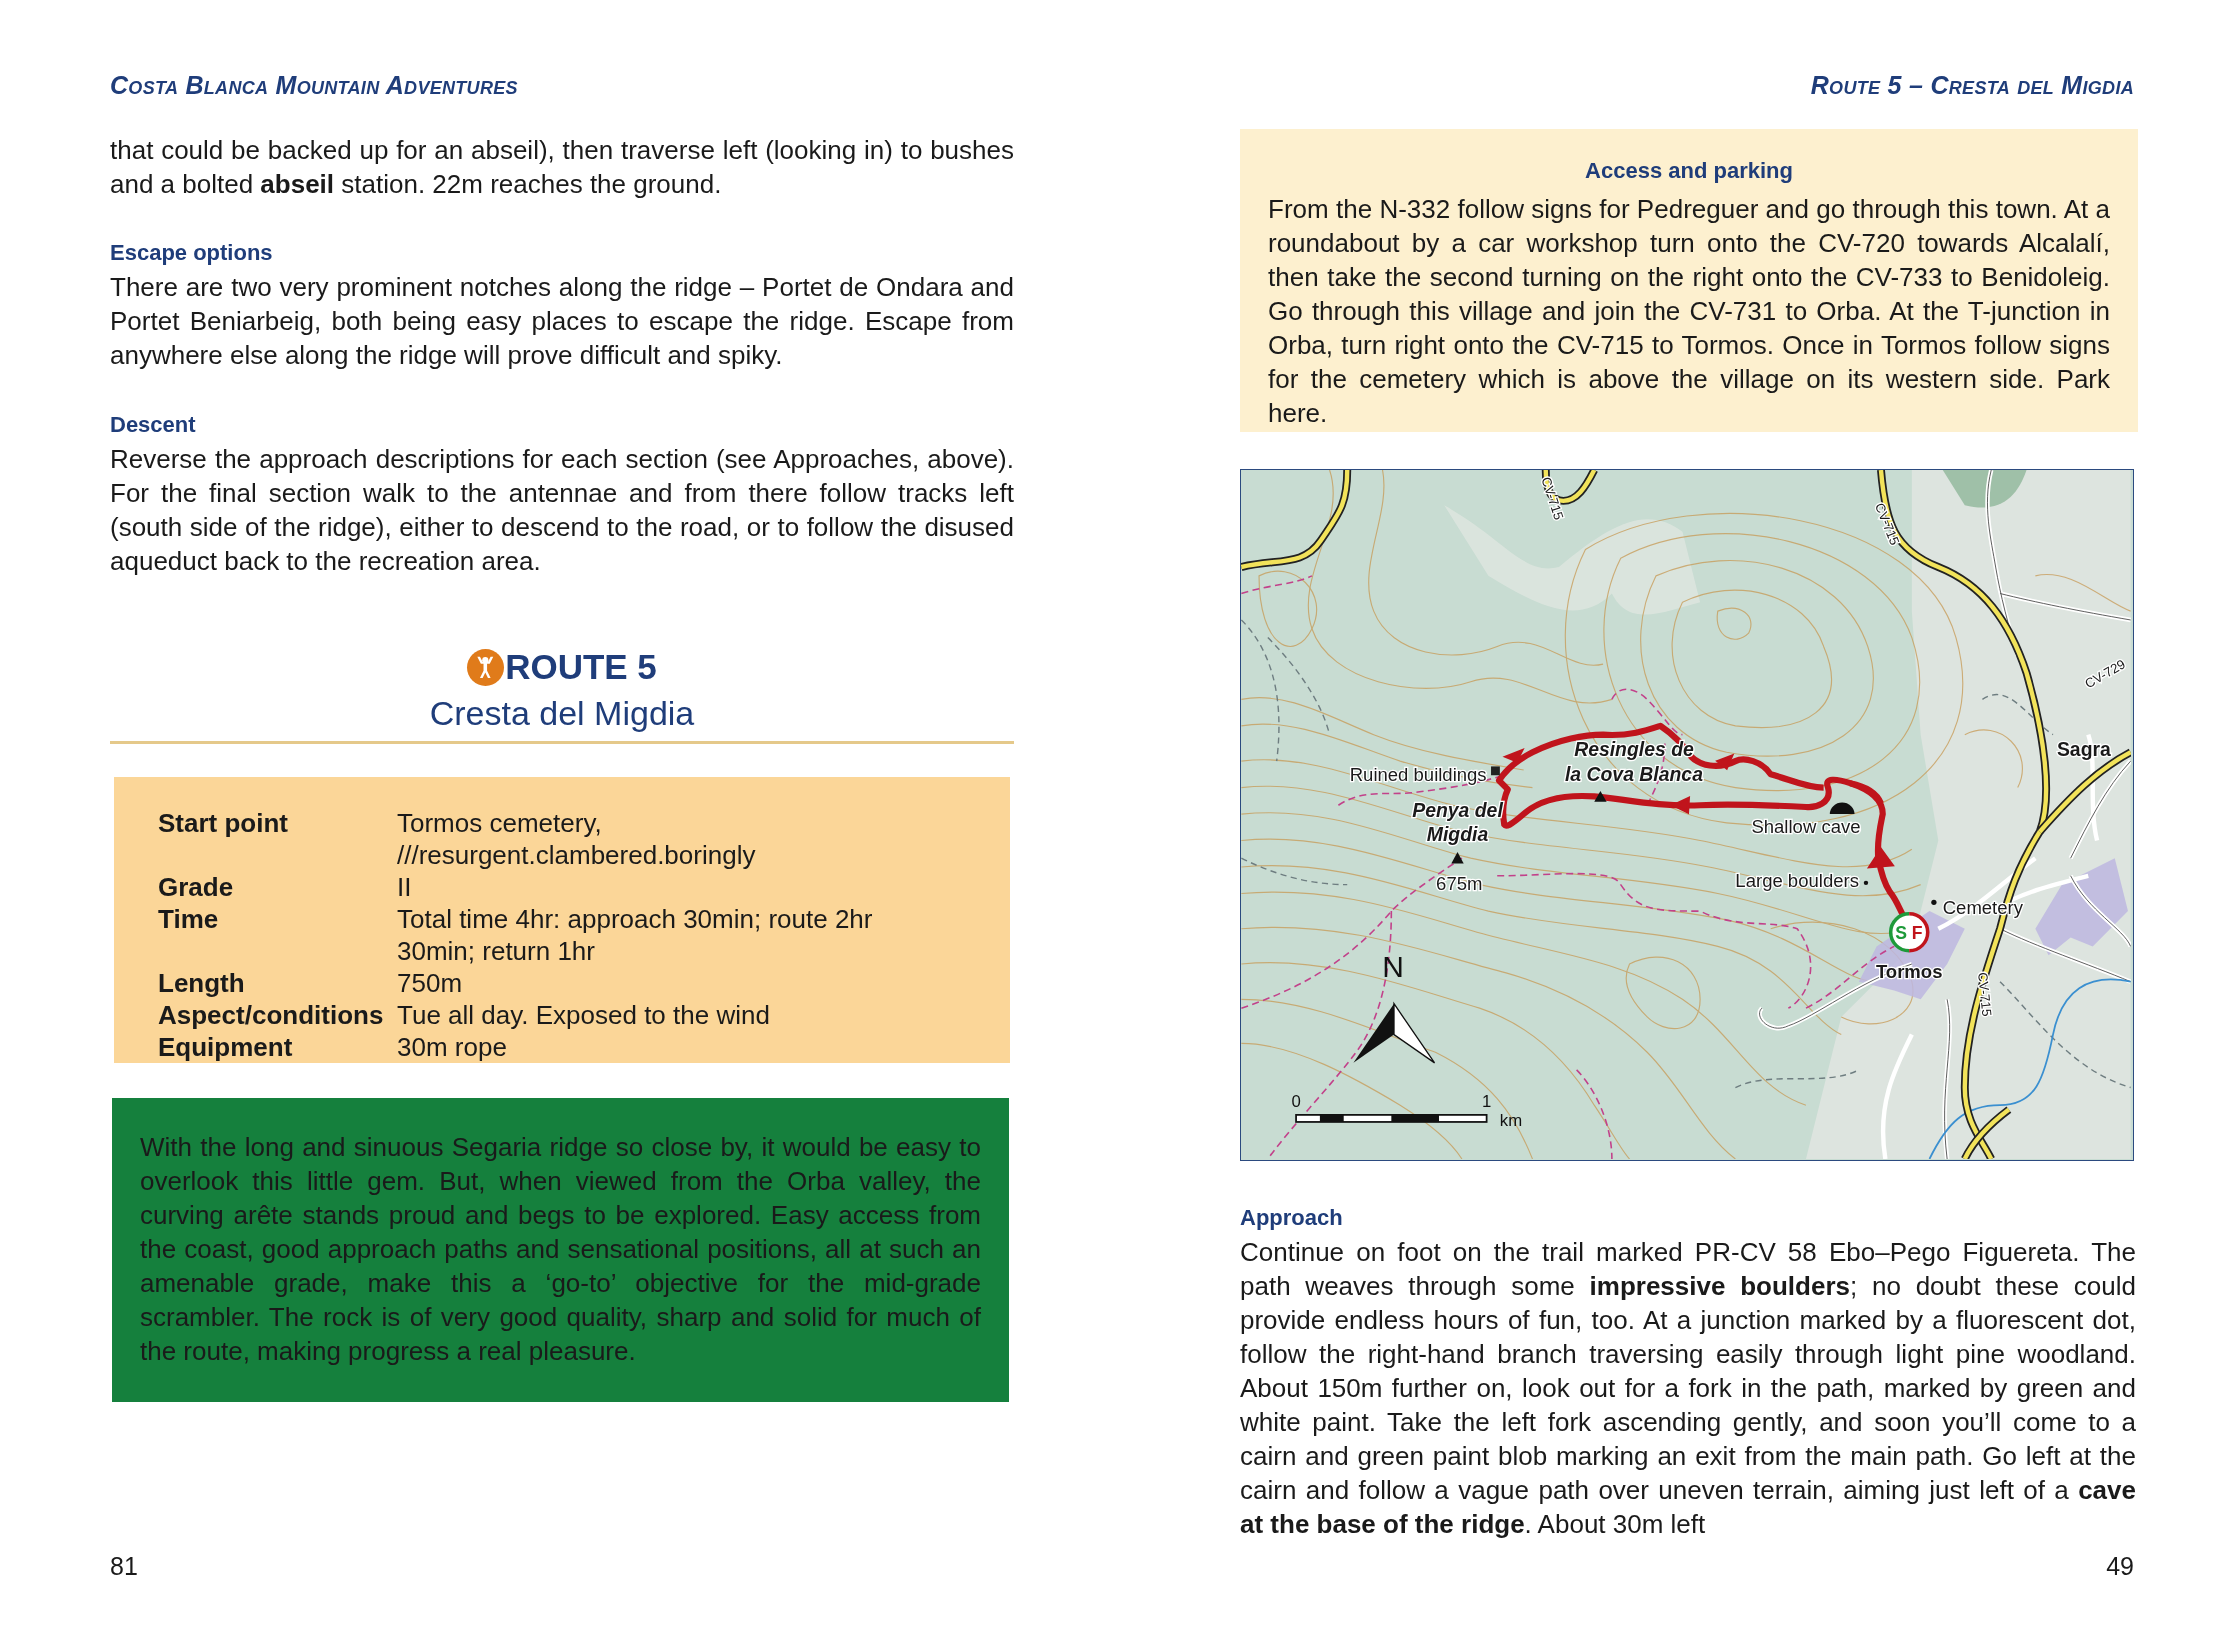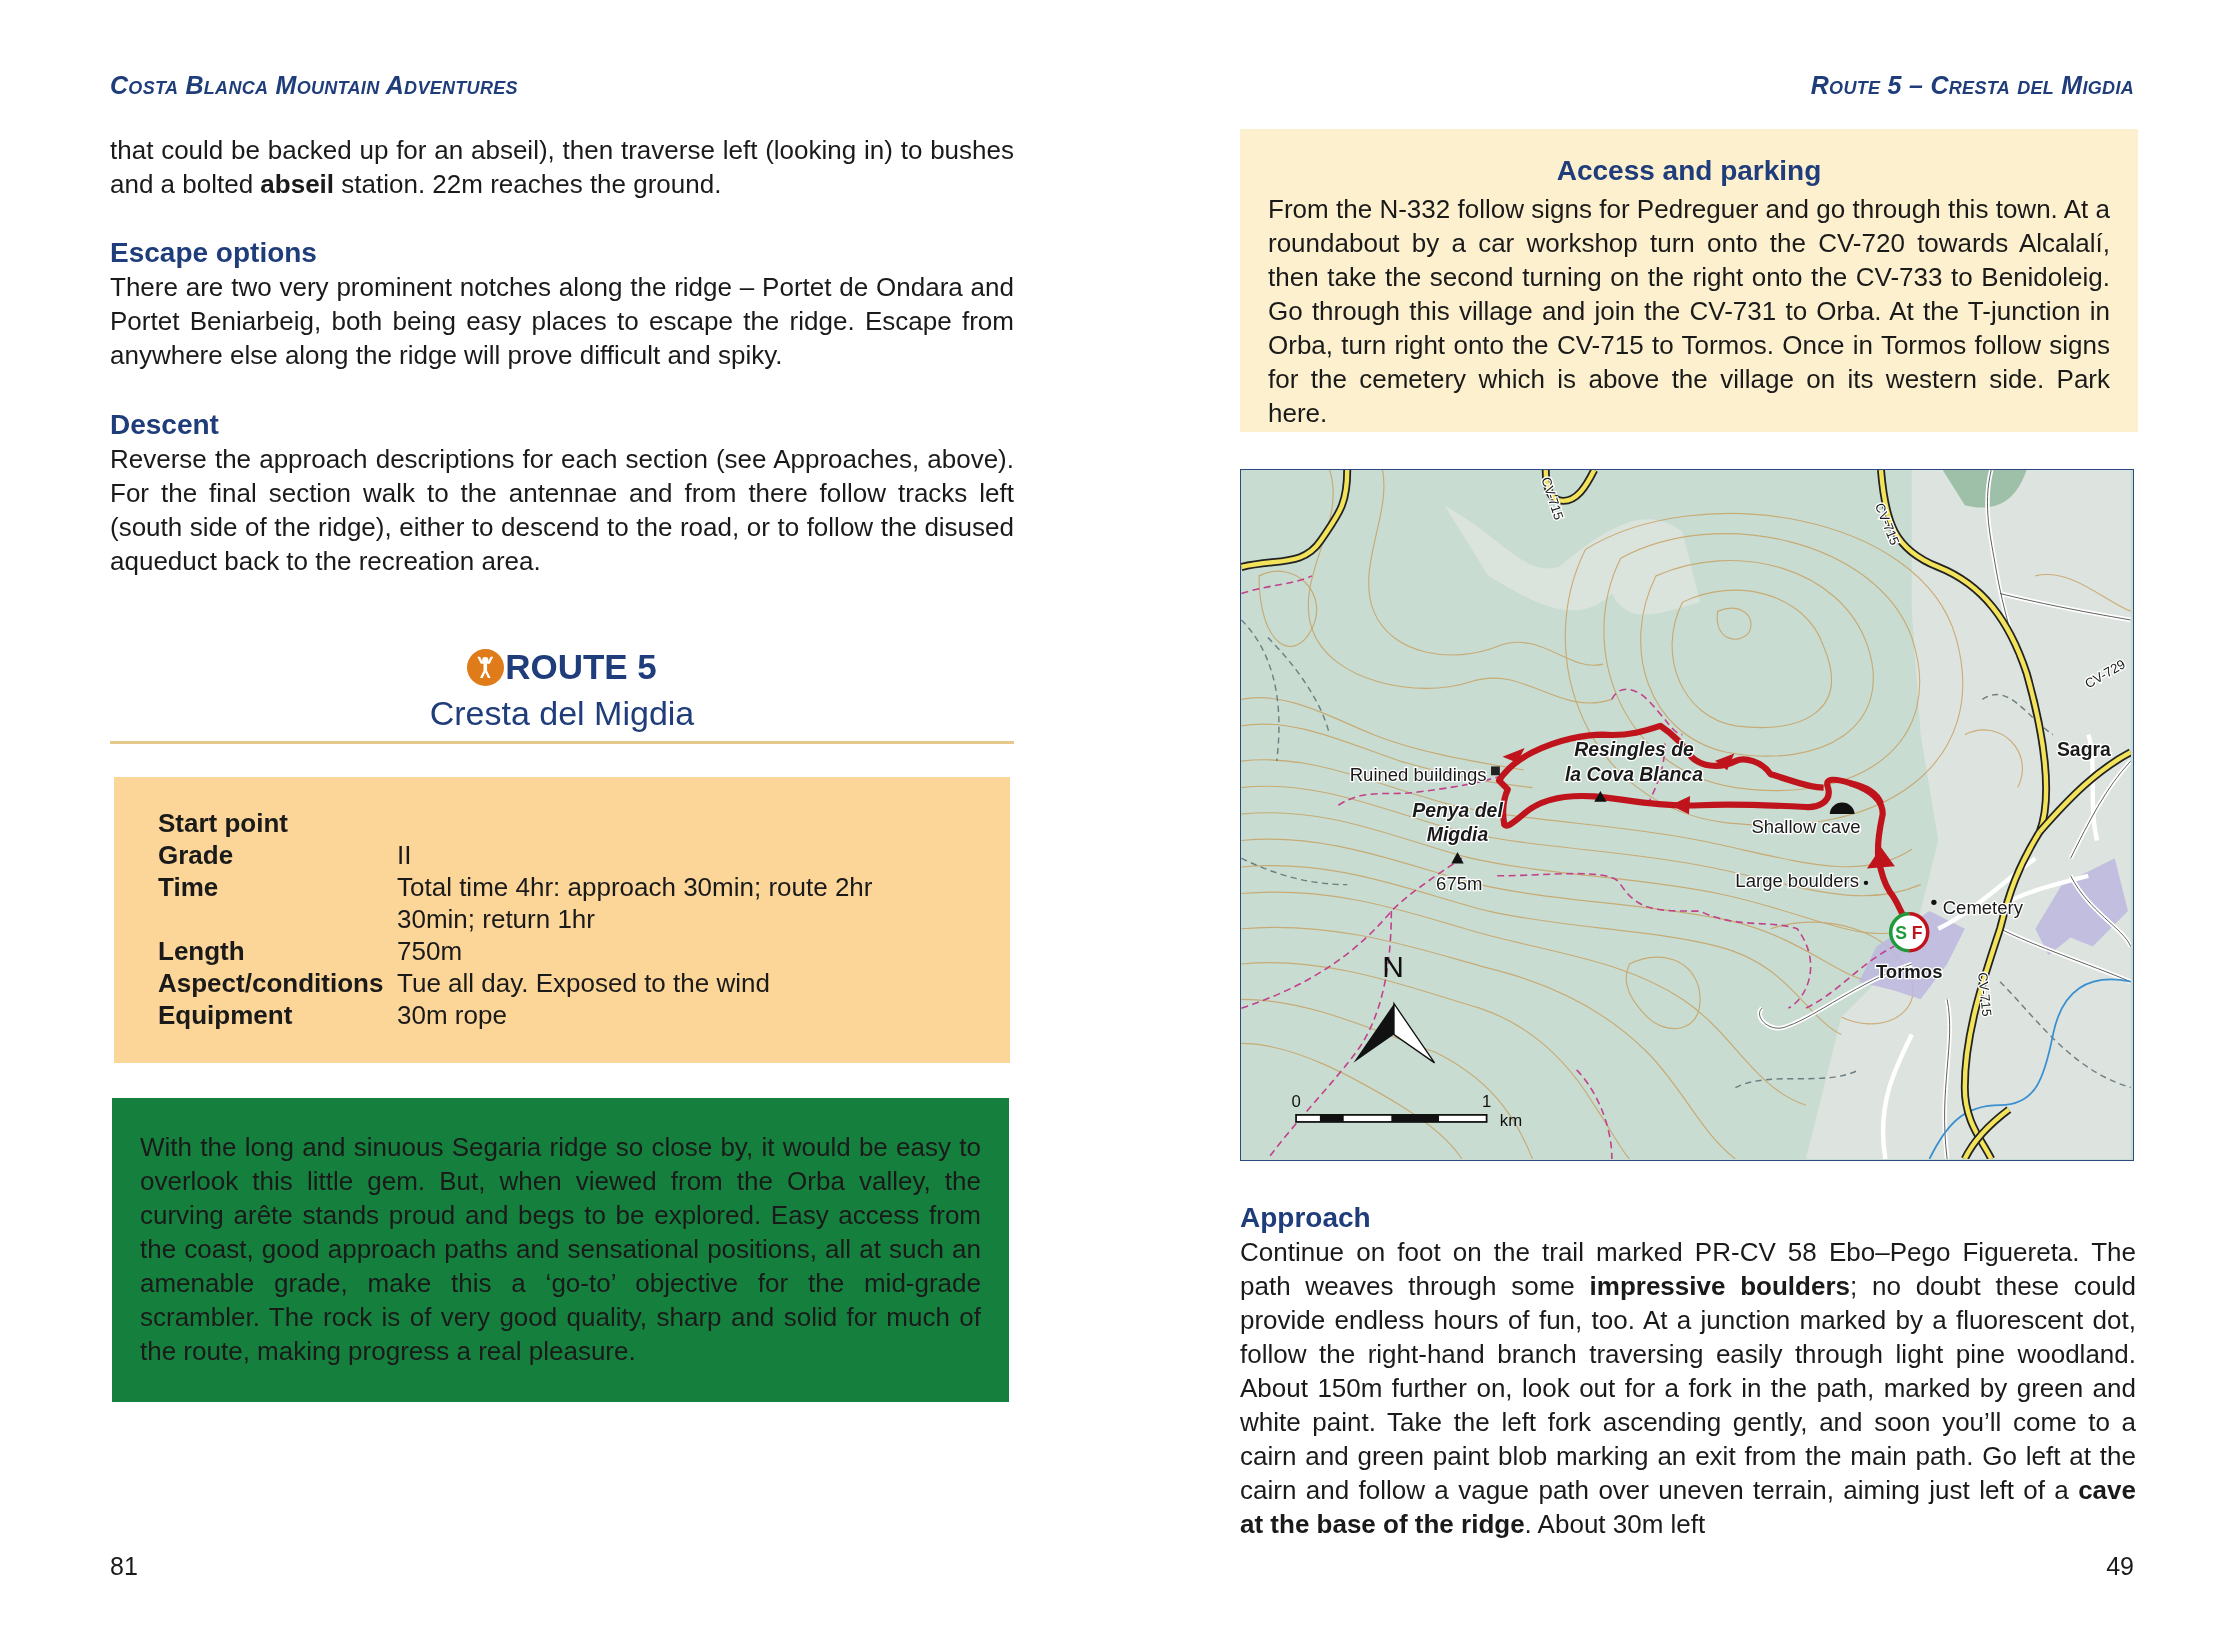--- a/index.html
+++ b/index.html
@@ -11,21 +11,21 @@
 
   .running-head {
     position: absolute; top: 71px; font-size: 25px; font-weight: bold; font-style: italic;
     color: #1f3d7a; font-variant: small-caps; letter-spacing: 0.3px;
   }
   .page-left .running-head { left: 96px; }
   .page-right .running-head { right: 96px; }
 
   .body-text { font-size: 26px; line-height: 34px; color: #1a1a1a; text-align: justify; }
   .body-text b { font-weight: bold; }
-  .sec-head { font-size: 28px; font-weight: bold; color: #1f3d7a; line-height: 34px; }
+  .sec-head { font-size: 22px; font-weight: bold; color: #1f3d7a; line-height: 34px; }
 
   .folio { position: absolute; top: 1552px; font-size: 25px; color: #1a1a1a; }
   .page-left .folio { left: 96px; }
   .page-right .folio { right: 96px; }
 
   
   .lp-block { position: absolute; left: 96px; width: 904px; }
 
   .route-title {
     position: absolute; left: 96px; width: 904px; top: 647px; text-align: center;
@@ -96,20 +96,21 @@
       </span>
       <span class="route-label">ROUTE 5</span>
     </div>
     <div class="route-sub">Cresta del Migdia</div>
   </div>
   <div class="route-rule"></div>
 
   <div class="info-box">
     <div class="info-row">
       <div class="info-key">Start point</div>
+      <div class="info-val">Tormos cemetery, ///resurgent.clambered.boringly</div>
     </div>
     <div class="info-row">
       <div class="info-key">Grade</div>
       <div class="info-val">II</div>
     </div>
     <div class="info-row">
       <div class="info-key">Time</div>
       <div class="info-val" style="padding-right:35px;">Total time 4hr: approach 30min; route 2hr 30min; return 1hr</div>
     </div>
     <div class="info-row">

